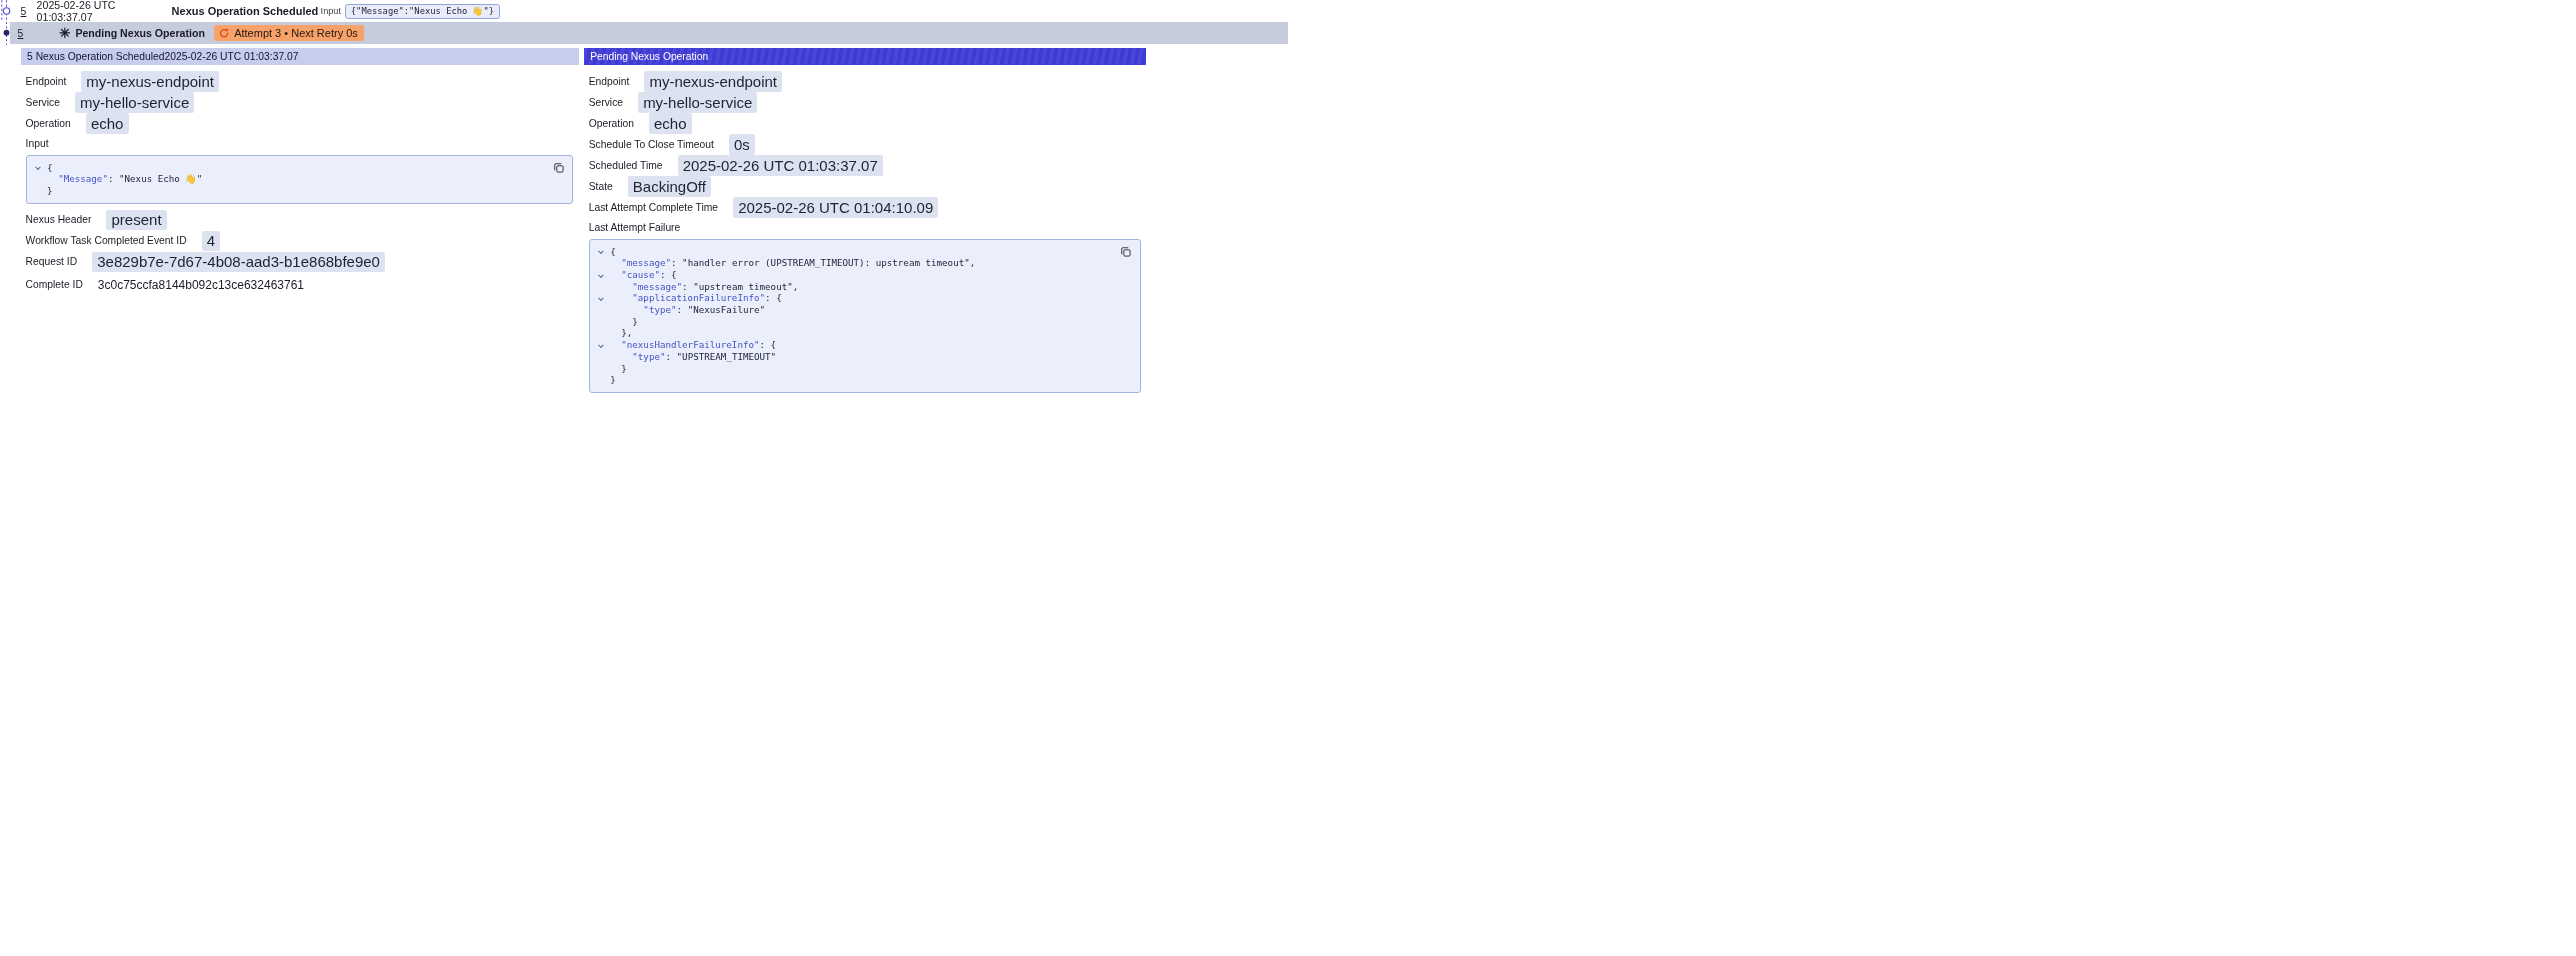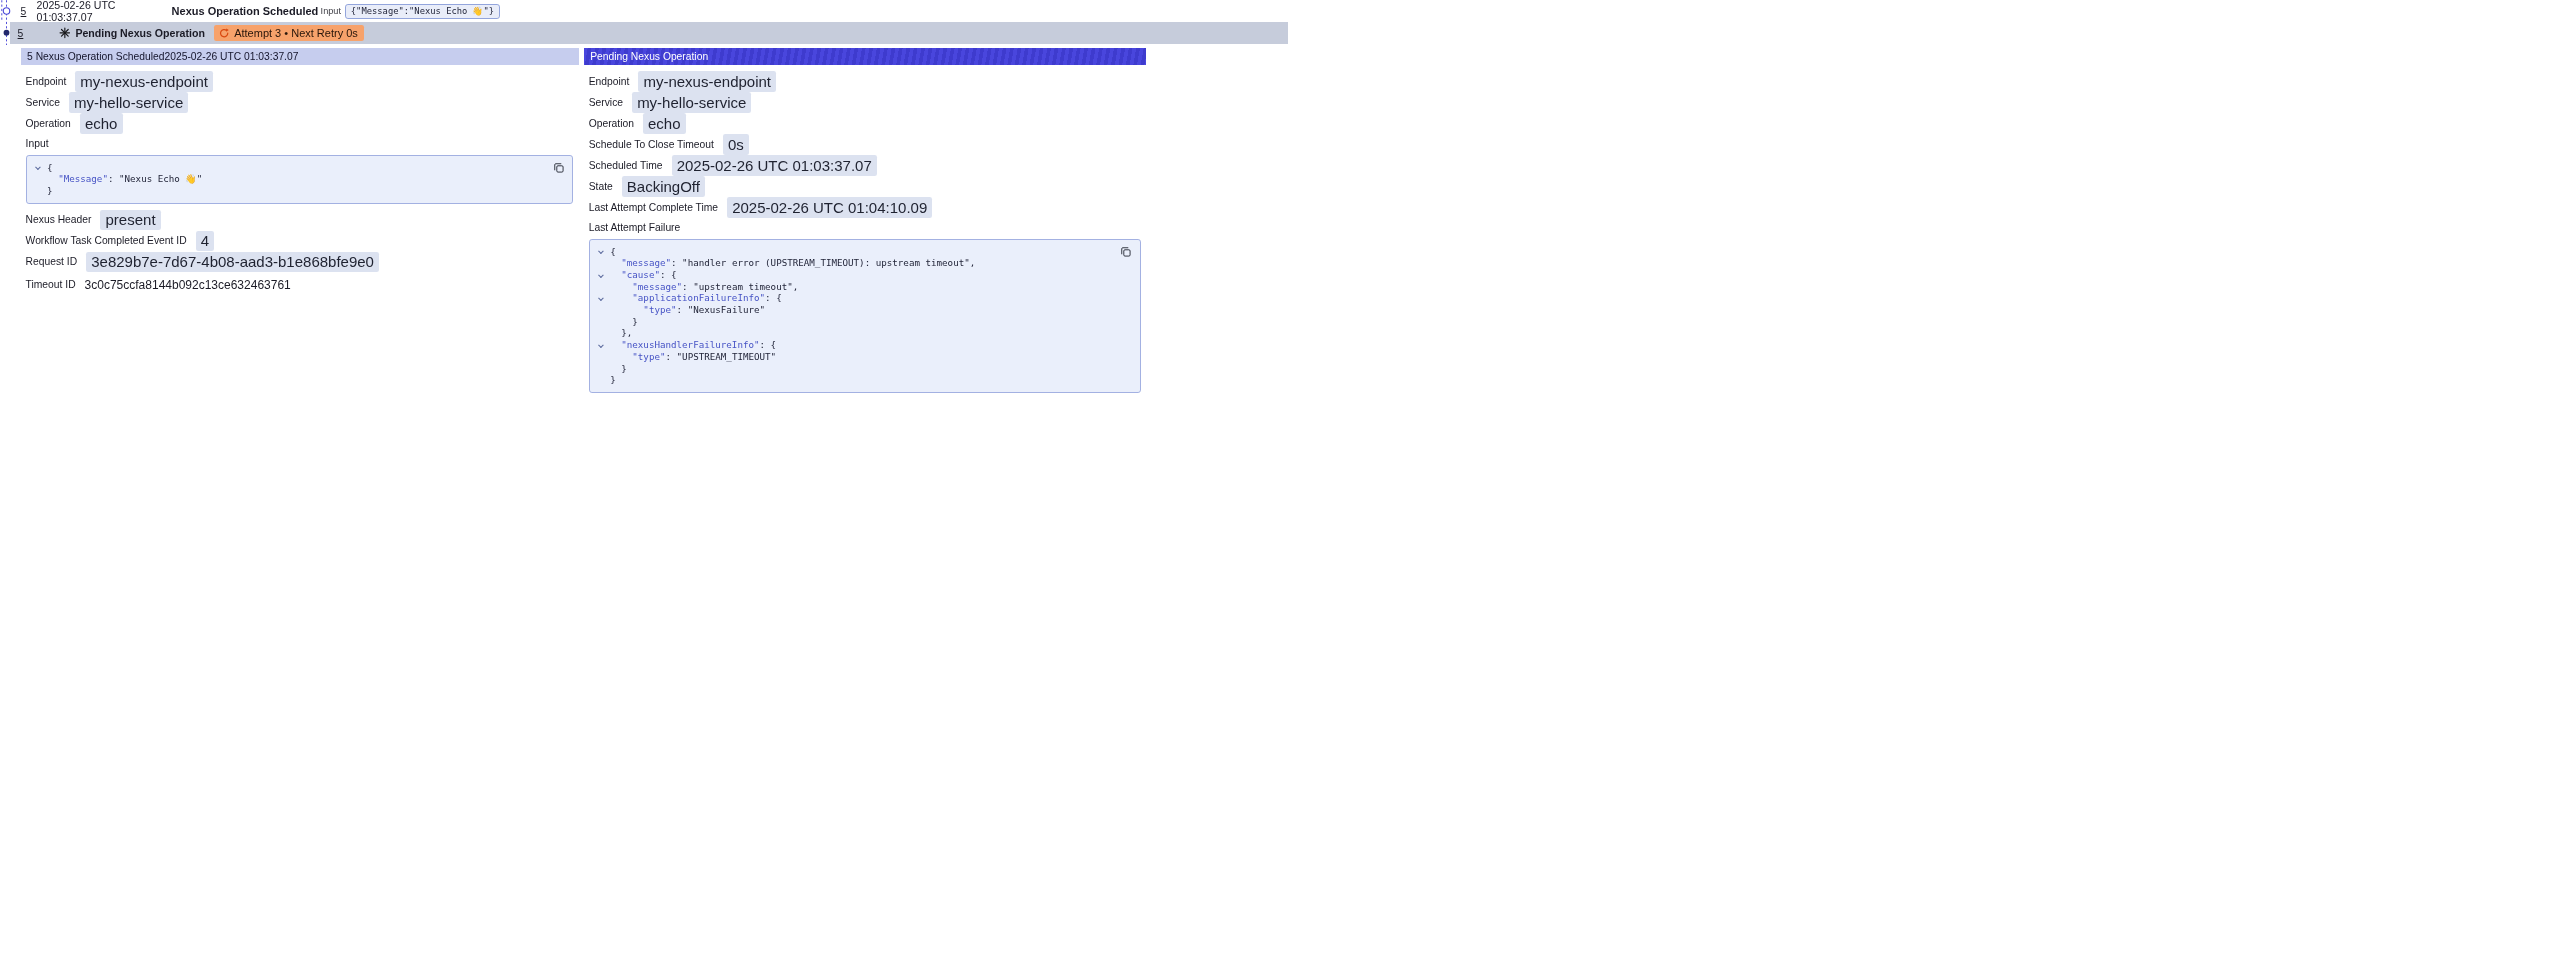--- a/index.html
+++ b/index.html
@@ -38,21 +38,21 @@
   .main{ display:flex; gap:5.1px; margin:3.7px 0 0 20.5px; }
   .panel-left{ width:558px; }
   .panel-right{ width:562px; }
   .panel-header{ height:17.6px; display:flex; align-items:center; 
     padding:0 6.6px; font-size:10.3px; }
   .panel-header.left{ background:var(--panel-header-left-bg); color:#14142B; }
   .panel-header.striped{ color:#fff; font-weight:500;
     background:repeating-linear-gradient(100deg, var(--accent-indigo) 0 3.7px, var(--accent-indigo-dark) 3.7px 7.3px); }
   .panel-body{ padding:5.9px 5.1px 0 5.1px; font-size:10.3px; }
   .field-row{ display:flex; align-items:center; height:21px; }
-  .flabel{ margin-right:9px; color:var(--ink); white-space:nowrap; }
+  .flabel{ margin-right:15px; color:var(--ink); white-space:nowrap; }
   .chip{ background:var(--chip-bg); border-radius:2.2px; padding:1.8px 5.1px; font-size:15px;
     color:#1F2230; white-space:nowrap; }
   .solo-label{ height:19px; display:flex; align-items:center; color:var(--ink); }
   .link{ color:var(--ink); cursor:pointer; font-size:12px; }
 
   
   .code-block{ position:relative; background:var(--code-bg); border:0.7px solid var(--code-border);
     border-radius:2.9px; padding:5.9px 29px 5.9px 2.9px; margin:1.5px 0 5.9px 0; }
   .code-line{ display:flex; }
   .chev-gutter{ width:17.6px; flex:none; display:flex; justify-content:center; align-items:flex-start; padding-top:3.7px; }
@@ -161,21 +161,21 @@
       </div>
       <div class="field-row">
         <span class="flabel">Workflow Task Completed Event ID</span>
         <span class="chip">4</span>
       </div>
       <div class="field-row">
         <span class="flabel">Request ID</span>
         <span class="chip">3e829b7e-7d67-4b08-aad3-b1e868bfe9e0</span>
       </div>
       <div class="field-row" style="height:25px;">
-        <span class="flabel">Timeout ID</span>
+        <span class="flabel">Complete ID</span>
         <a class="link">3c0c75ccfa8144b092c13ce632463761</a>
       </div>
 
     </div>
   </section>
 
   <section class="panel-right">
     <header class="panel-header striped">
       <span>Pending Nexus Operation</span>
     </header>

